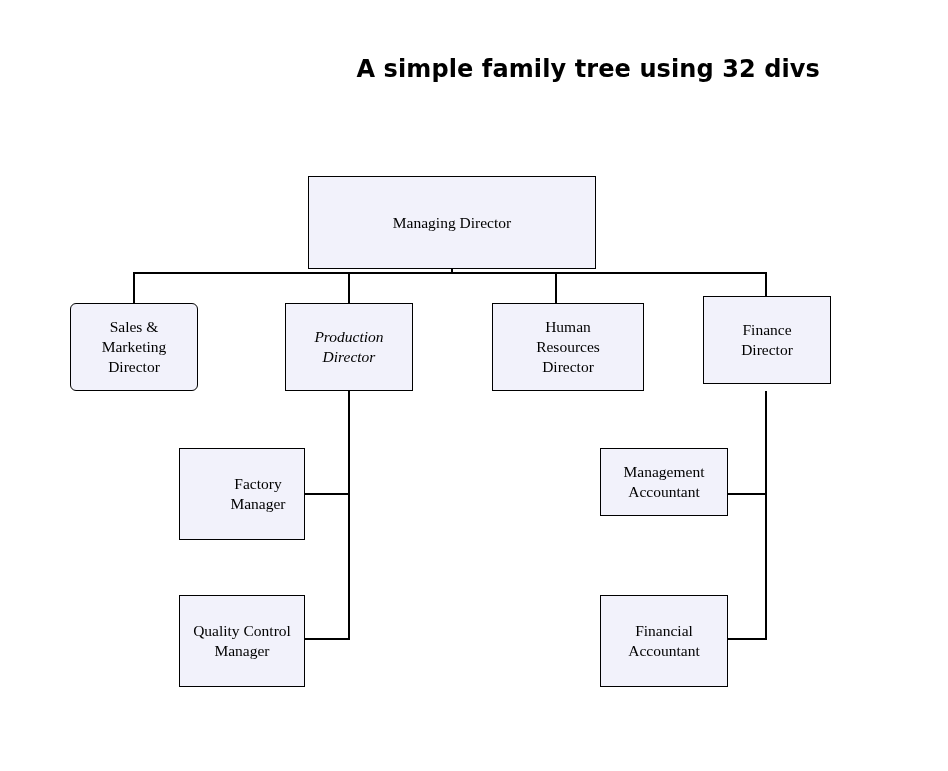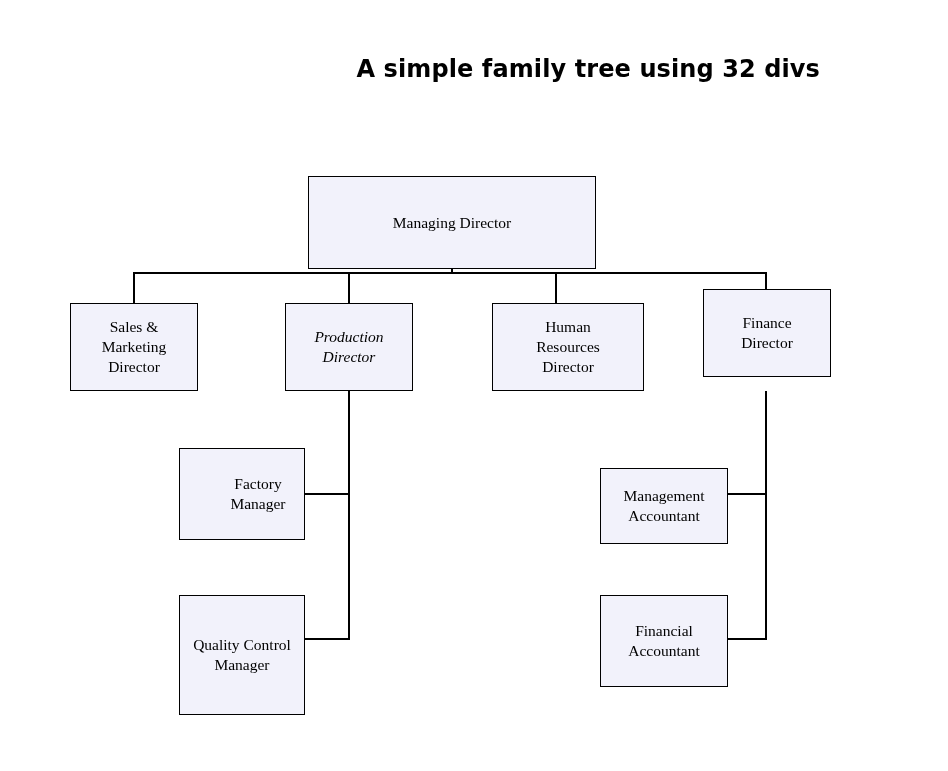--- a/index.html
+++ b/index.html
@@ -72,39 +72,39 @@
   <div class="conn" style="left:348px; top:391px; width:2px; height:248px;"></div>
   <div class="conn" style="left:305px; top:493px; width:45px; height:2px;"></div>
   <div class="conn" style="left:305px; top:638px; width:45px; height:2px;"></div>
 
   <div class="conn" style="left:765px; top:391px; width:2px; height:248px;"></div>
   <div class="conn" style="left:728px; top:493px; width:39px; height:2px;"></div>
   <div class="conn" style="left:728px; top:638px; width:39px; height:2px;"></div>
 
   <div class="node" style="left:308px; top:148px; width:288px; height:93px;margin-top:28px;">Managing Director</div>
 
-  <div class="node" style="left:70px; top:303px; width:128px; height:88px;">Sales &amp;
+  <div class="node" style="left:70px; top:303px; width:128px; height:88px;border-radius:6px;">Sales &amp;
 Marketing
 Director</div>
 
   <div class="node" style="left:285px; top:303px; width:128px; height:88px;font-style:italic;">Production
 Director</div>
 
   <div class="node" style="left:492px; top:303px; width:152px; height:88px;">Human
 Resources
 Director</div>
 
-  <div class="node" style="left:703px; top:289px; width:128px; height:88px;">Finance
+  <div class="node" style="left:703px; top:296px; width:128px; height:88px;">Finance
 Director</div>
 
   <div class="node" style="left:179px; top:448px; width:126px; height:92px;padding-left:32px;">Factory
 Manager</div>
 
-  <div class="node" style="left:179px; top:595px; width:126px; height:120px;">Quality Control
+  <div class="node" style="left:179px; top:595px; width:126px; height:92px;">Quality Control
 Manager</div>
 
-  <div class="node" style="left:600px; top:448px; width:128px; height:76px;margin-top:20px;">Management
+  <div class="node" style="left:600px; top:448px; width:128px; height:68px;">Management
 Accountant</div>
 
   <div class="node" style="left:600px; top:595px; width:128px; height:92px;">Financial
 Accountant</div>
 
 </div>
 
 </body></html>

